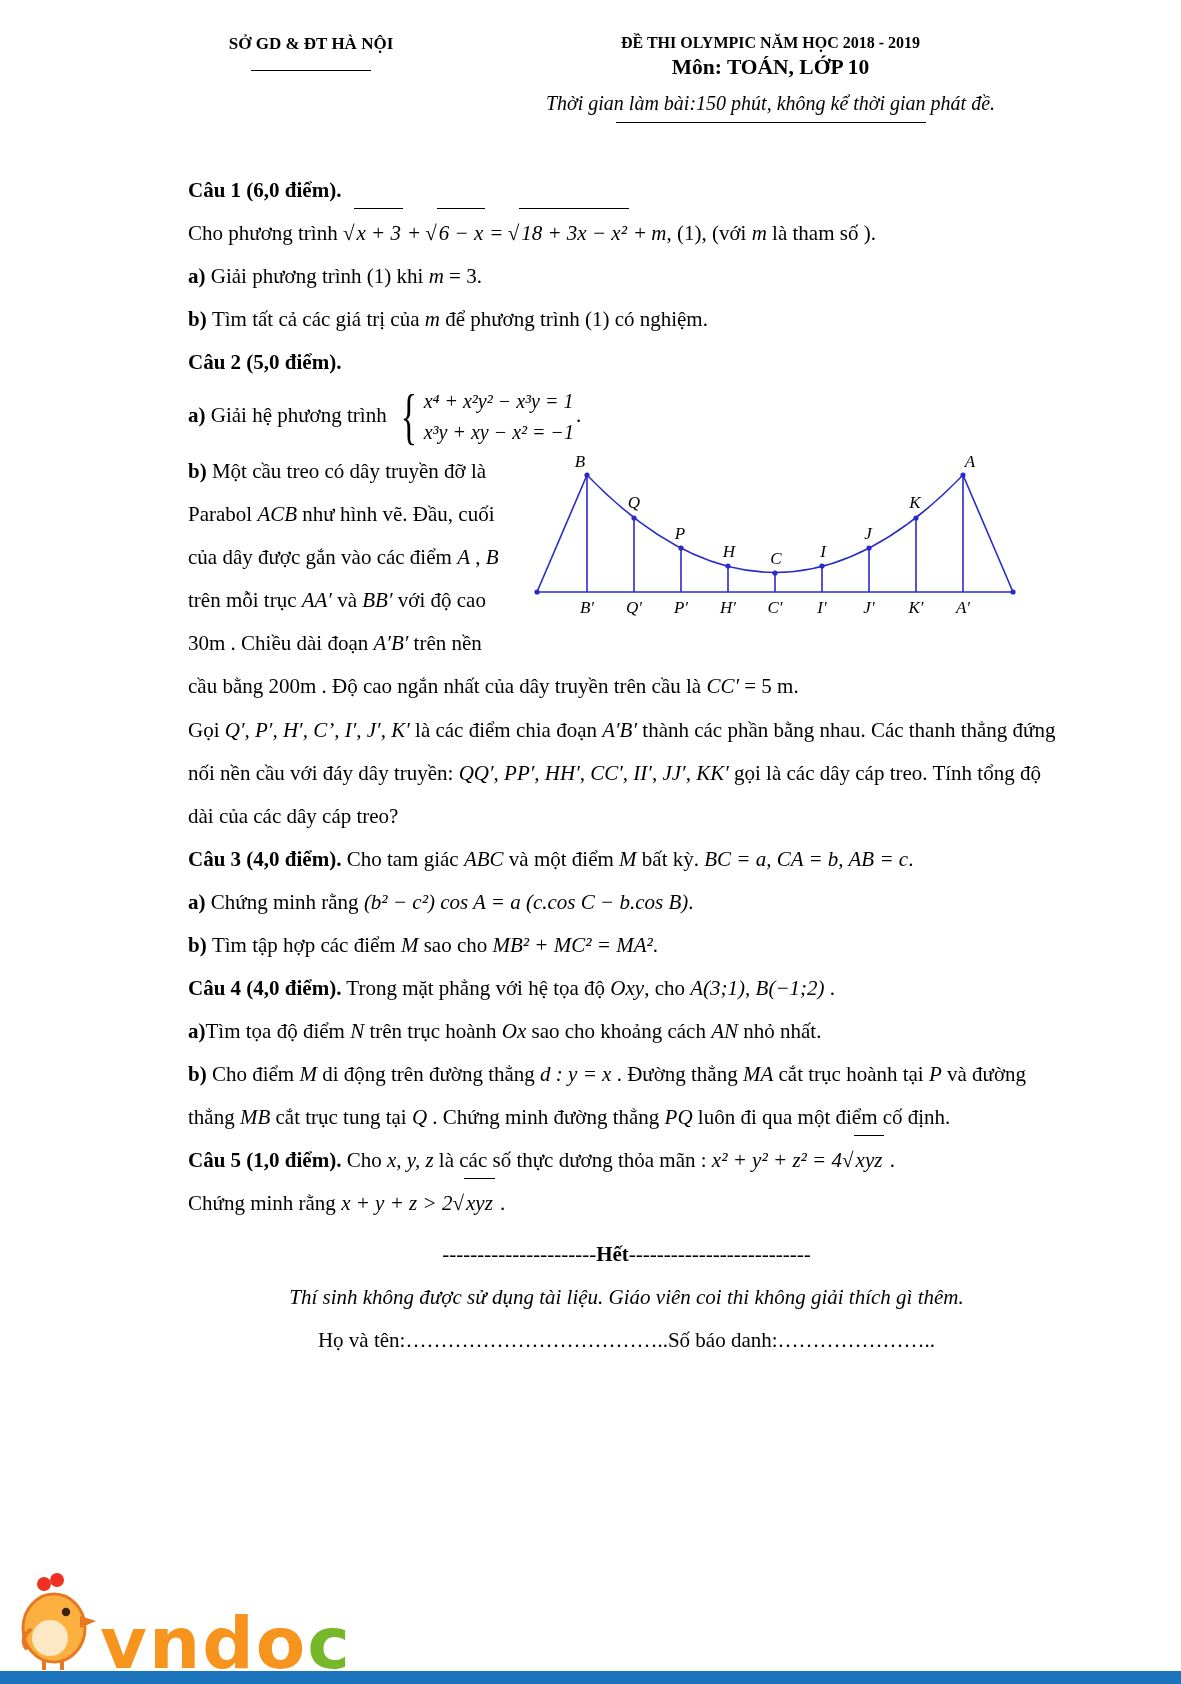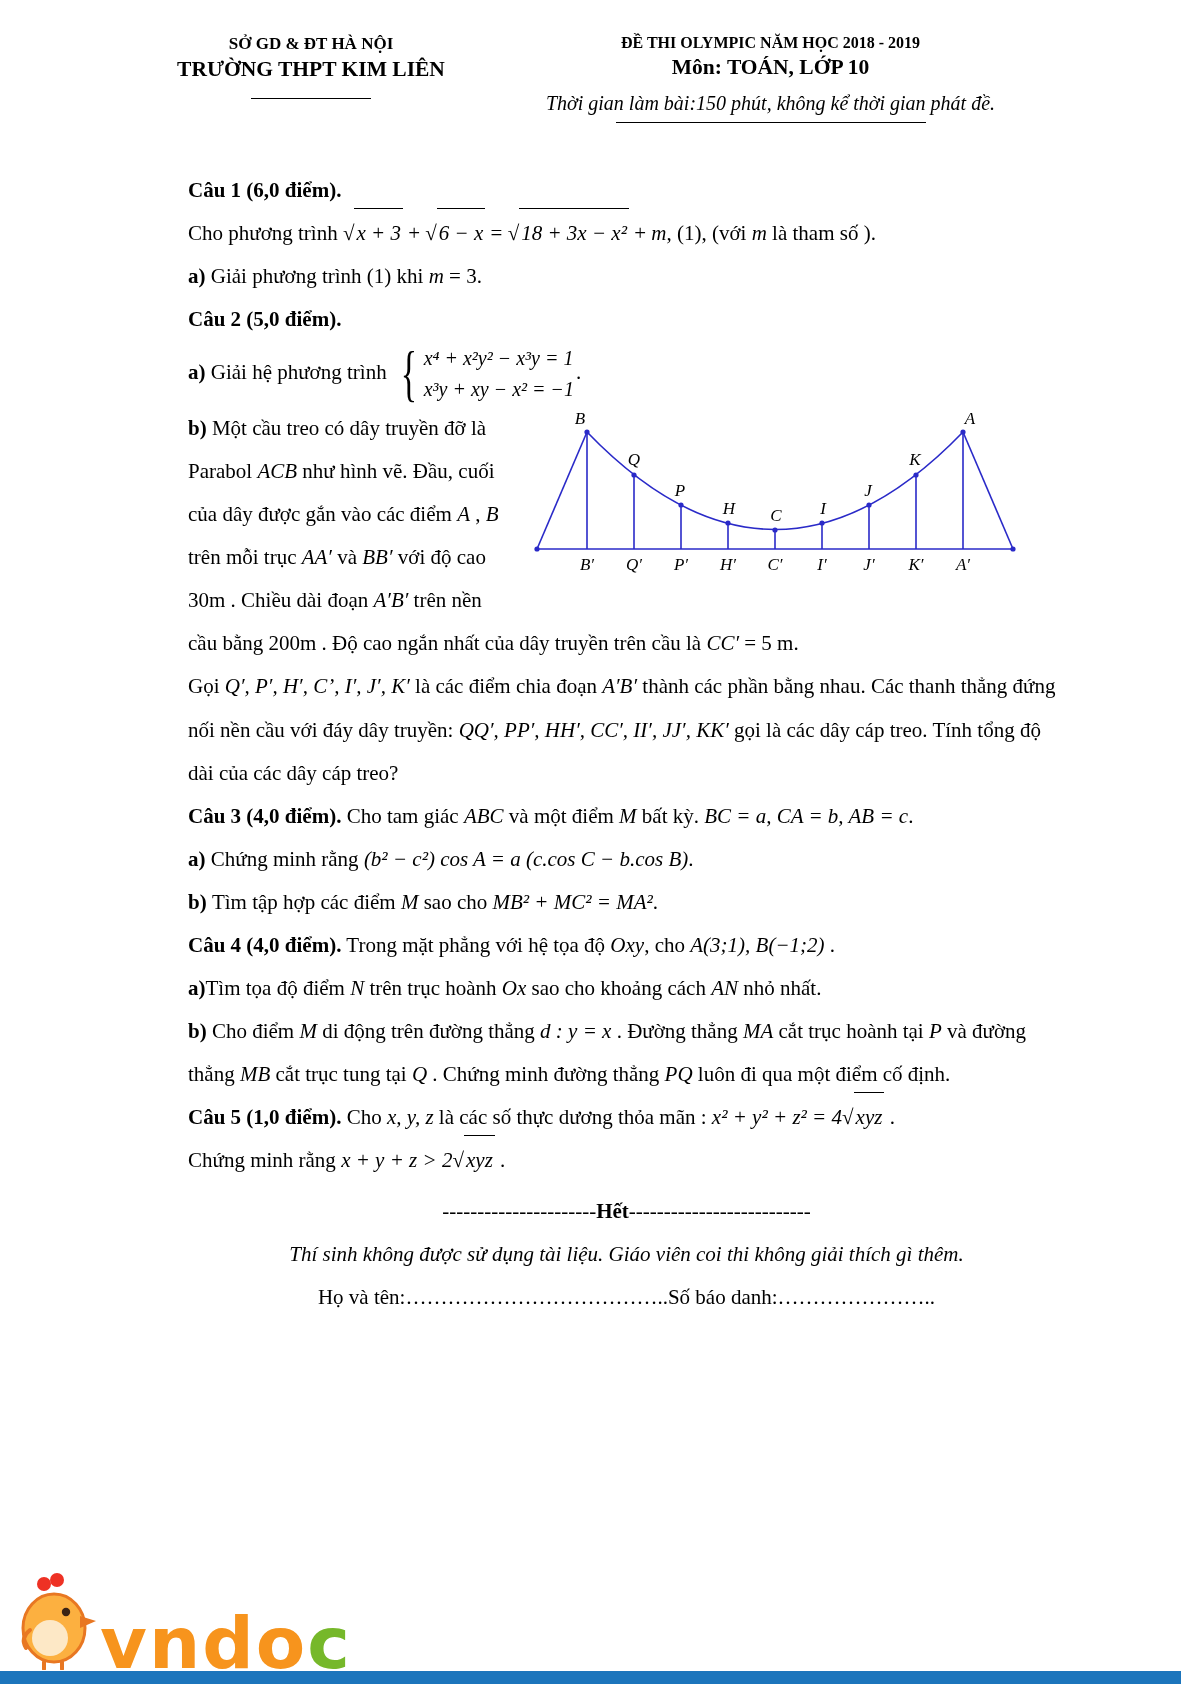--- a/index.html
+++ b/index.html
@@ -48,36 +48,36 @@
   .logo-text .accent { color: #76b82a; }
 </style>
 </head>
 <body>
 
 <div class="page">
 
   <div class="header">
     <div class="header-left">
       <div class="h-line1">SỞ GD &amp; ĐT HÀ NỘI</div>
-      <div class="h-line2">TRƯỜNG THPT KIM LIÊN</div>
       <div class="h-rule-left"></div>
     </div>
     <div class="header-right">
       <div class="h-line1">ĐỀ THI OLYMPIC NĂM HỌC 2018 - 2019</div>
       <div class="h-line2">Môn: TOÁN,  LỚP 10</div>
       <div class="h-line3">Thời gian làm bài:150 phút, không kể thời gian phát đề.</div>
       <div class="h-rule-right"></div>
     </div>
   </div>
 
   <div class="content">
 
     <p class="para"><span class="b">Câu 1 (6,0 điểm).</span></p>
     <p class="para"><span>Cho phương trình </span><span class="sq">√</span><span class="rad">x + 3</span><span> + </span><span class="sq">√</span><span class="rad">6 − x</span><span> = </span><span class="sq">√</span><span class="rad">18 + 3x − x²</span><span> + </span><span class="i">m</span><span>,  (1), (với </span><span class="i">m</span><span> là tham số ).</span></p>
     <p class="para"><span class="b"> a) </span><span>Giải phương trình (1) khi  </span><span class="i">m</span><span> = 3.</span></p>
+    <p class="para"><span class="b">b) </span><span>Tìm tất cả các giá trị của  </span><span class="i">m</span><span>  để  phương trình (1) có nghiệm.</span></p>
 
     <p class="para"><span class="b">Câu 2 (5,0 điểm).</span></p>
 
     <p class="para"><span><span class="b">a)</span><span>  Giải hệ phương trình </span></span><span class="system">
           <span class="brace">{</span>
           <span class="eqs">
             <span class="i">x⁴ + x²y² − x³y = 1</span>
             <span class="i">x³y + xy − x² = −1</span>
           </span>
         </span><span>.</span></p>

